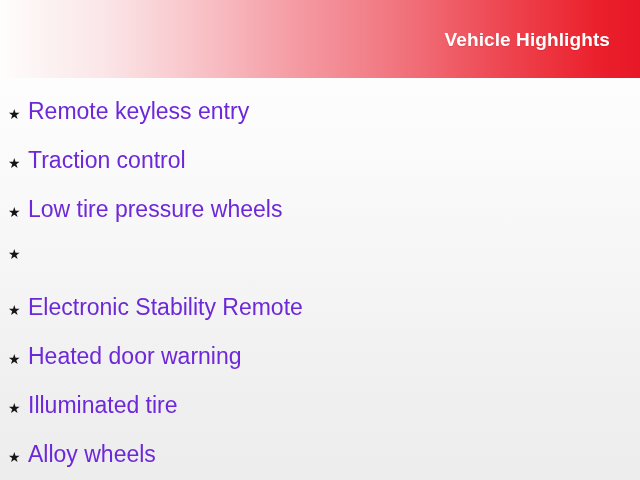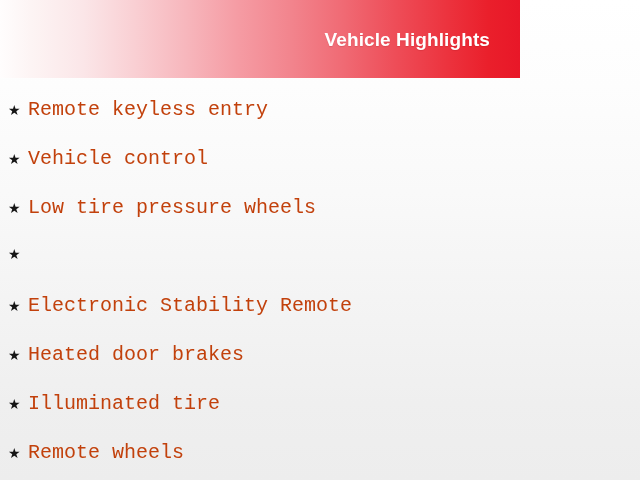--- a/index.html
+++ b/index.html
@@ -20,21 +20,21 @@
     width: 640px;
     height: 480px;
     box-sizing: border-box;
   }
 
   
   #header {
     position: absolute;
     left: 0;
     top: 0;
-    width: 520px;
+    width: 640px;
     height: 78px;
     background: linear-gradient(to right,
         #fffdfd 0%,
         #fdf4f4 6%,
         #fbe6e8 16%,
         #f9cfd3 26%,
         #f7b6bc 36%,
         #f59ba3 46%,
         #f2848d 56%,
         #f06a74 66%,
@@ -82,25 +82,24 @@
     display: inline-block;
     width: 20px;
     min-width: 20px;
     font-size: 14px;
     line-height: 1;
     color: #151515;
     text-align: left;
   }
 
   .highlight-item .item-label {
-    font-size: 20px;
+    font-size: 23px;
     line-height: 1;
-    color: #c2410c;
+    color: #6d28d9;
     white-space: nowrap;
-    font-family: Liberation Mono, monospace;
   }
 
   
   .highlight-item:first-child {
     padding-top: 0;
   }
   #highlights-list {
     padding-top: 22px;
   }
 </style>
@@ -115,47 +114,47 @@
 
   <ul id="highlights-list">
 
     <li class="highlight-item">
       <span class="star-icon">★</span>
       <span class="item-label">Remote keyless entry</span>
     </li>
 
     <li class="highlight-item">
       <span class="star-icon">★</span>
-      <span class="item-label">Vehicle control</span>
+      <span class="item-label">Traction control</span>
     </li>
 
     <li class="highlight-item">
       <span class="star-icon">★</span>
       <span class="item-label">Low tire pressure wheels</span>
     </li>
 
     <li class="highlight-item">
       <span class="star-icon">★</span>
     </li>
 
     <li class="highlight-item">
       <span class="star-icon">★</span>
       <span class="item-label">Electronic Stability Remote</span>
     </li>
 
     <li class="highlight-item">
       <span class="star-icon">★</span>
-      <span class="item-label">Heated door brakes</span>
+      <span class="item-label">Heated door warning</span>
     </li>
 
     <li class="highlight-item">
       <span class="star-icon">★</span>
       <span class="item-label">Illuminated tire</span>
     </li>
 
     <li class="highlight-item">
       <span class="star-icon">★</span>
-      <span class="item-label">Remote wheels</span>
+      <span class="item-label">Alloy wheels</span>
     </li>
 
   </ul>
 
 </div>
 
 </body></html>

